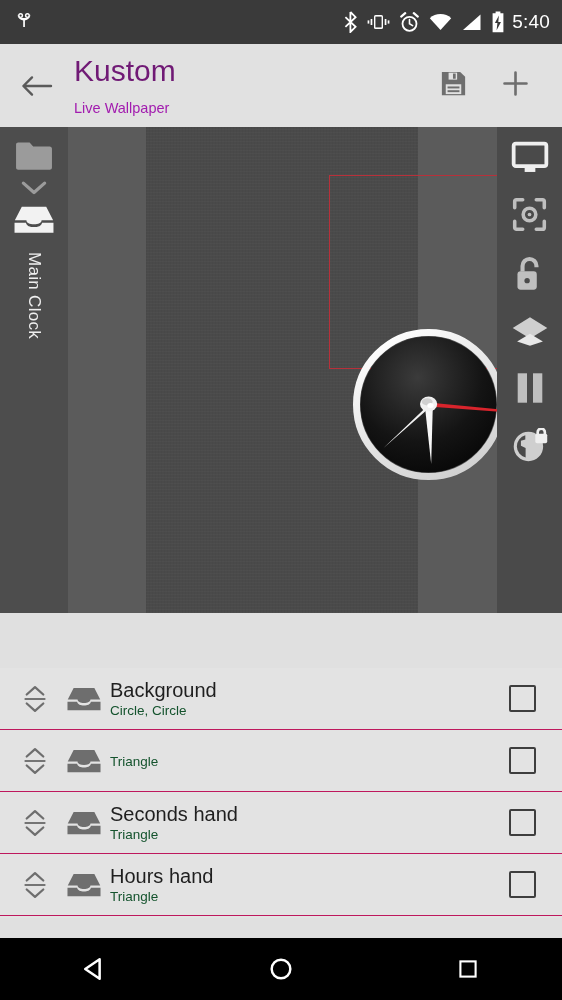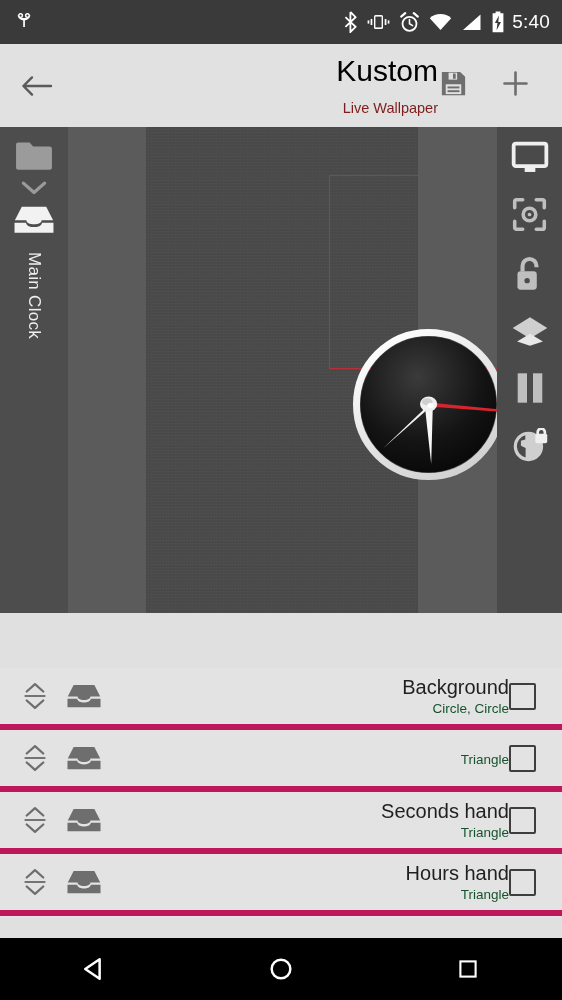--- a/index.html
+++ b/index.html
@@ -3,21 +3,21 @@
 <meta charset="utf-8">
 <style>
   * { margin:0; padding:0; box-sizing:border-box; }
   html,body { width:562px; height:1000px; }
   body {
     font-family:"Liberation Sans", sans-serif;
     background:#e0e0e0;
     overflow:hidden;
     -webkit-font-smoothing:antialiased;
   }
-  #app { position:relative; width:562px; height:788px;text-align:right; }
+  #app { position:relative; width:562px; height:788px; }
 
   
   .statusbar {
     position:absolute; left:0; top:0; width:562px; height:44px;
     background:#3a3a3a; display:flex; align-items:center;
     padding:0 12px 0 14px;
   }
   .sb-left { display:flex; align-items:center; flex:1; }
   .sb-right { display:flex; align-items:center; gap:9px; }
   .sb-icon { display:block; }
@@ -26,22 +26,22 @@
     font-family:"Liberation Sans", sans-serif;
   }
 
   
   .appbar {
     position:absolute; left:0; top:44px; width:562px; height:83px;
     background:#e1e1e1; display:flex; align-items:center;
   }
   .back-btn { width:74px; display:flex; align-items:center; justify-content:center; }
   .titles { flex:1; display:flex; flex-direction:column; justify-content:center; }
-  .title { font-size:30px; color:#000000; line-height:1.05; font-weight:400; }
-  .subtitle { font-size:14.5px; color:#7f1d1d; margin-top:14px; }
+  .title { font-size:30px; color:#701a75; line-height:1.05; font-weight:400; }
+  .subtitle { font-size:14.5px; color:#a21caf; margin-top:14px; }
   .appbar-actions { display:flex; align-items:center; gap:30px; padding-right:30px; }
 
   
   .editor {
     position:absolute; left:0; top:127px; width:562px; height:486px;
     background:#4d4d4d; overflow:hidden;
   }
   .band-left  { position:absolute; left:68px;  top:0; width:78px;  height:486px; background:#5b5b5b; }
   .band-right { position:absolute; left:418px; top:0; width:79px;  height:486px; background:#5b5b5b; }
 
@@ -95,21 +95,21 @@
   .tab.t-position  { width:154px; }
   .tab.t-animation { width:146px; }
   .tab.active::after {
     content:""; position:absolute; left:0; right:0; bottom:0; height:4px; background:#9c1c22;
   }
 
   
   .list { position:absolute; left:0; top:668px; width:562px; height:250px; background:#e3e3e3; }
   .row {
     position:relative; height:62px; display:flex; align-items:center;
-    border-bottom:6px solid #be185d; padding-left:12px; padding-right:26px;
+    border-bottom:1px solid #be185d; padding-left:12px; padding-right:26px;
   }
   .drag { width:46px; display:flex; align-items:center; justify-content:center; }
   .row-ico { width:52px; display:flex; align-items:center; justify-content:center; }
   .row-text { flex:1; display:flex; flex-direction:column; justify-content:center; }
   .row-title { font-size:20px; color:#1f1f1f; line-height:1.12; }
   .row-sub { font-size:13.5px; color:#14532d; margin-top:2px; }
   .cb {
     width:27px; height:27px; border:2.5px solid #3e3e3e; border-radius:2px; background:transparent;
   }
 

